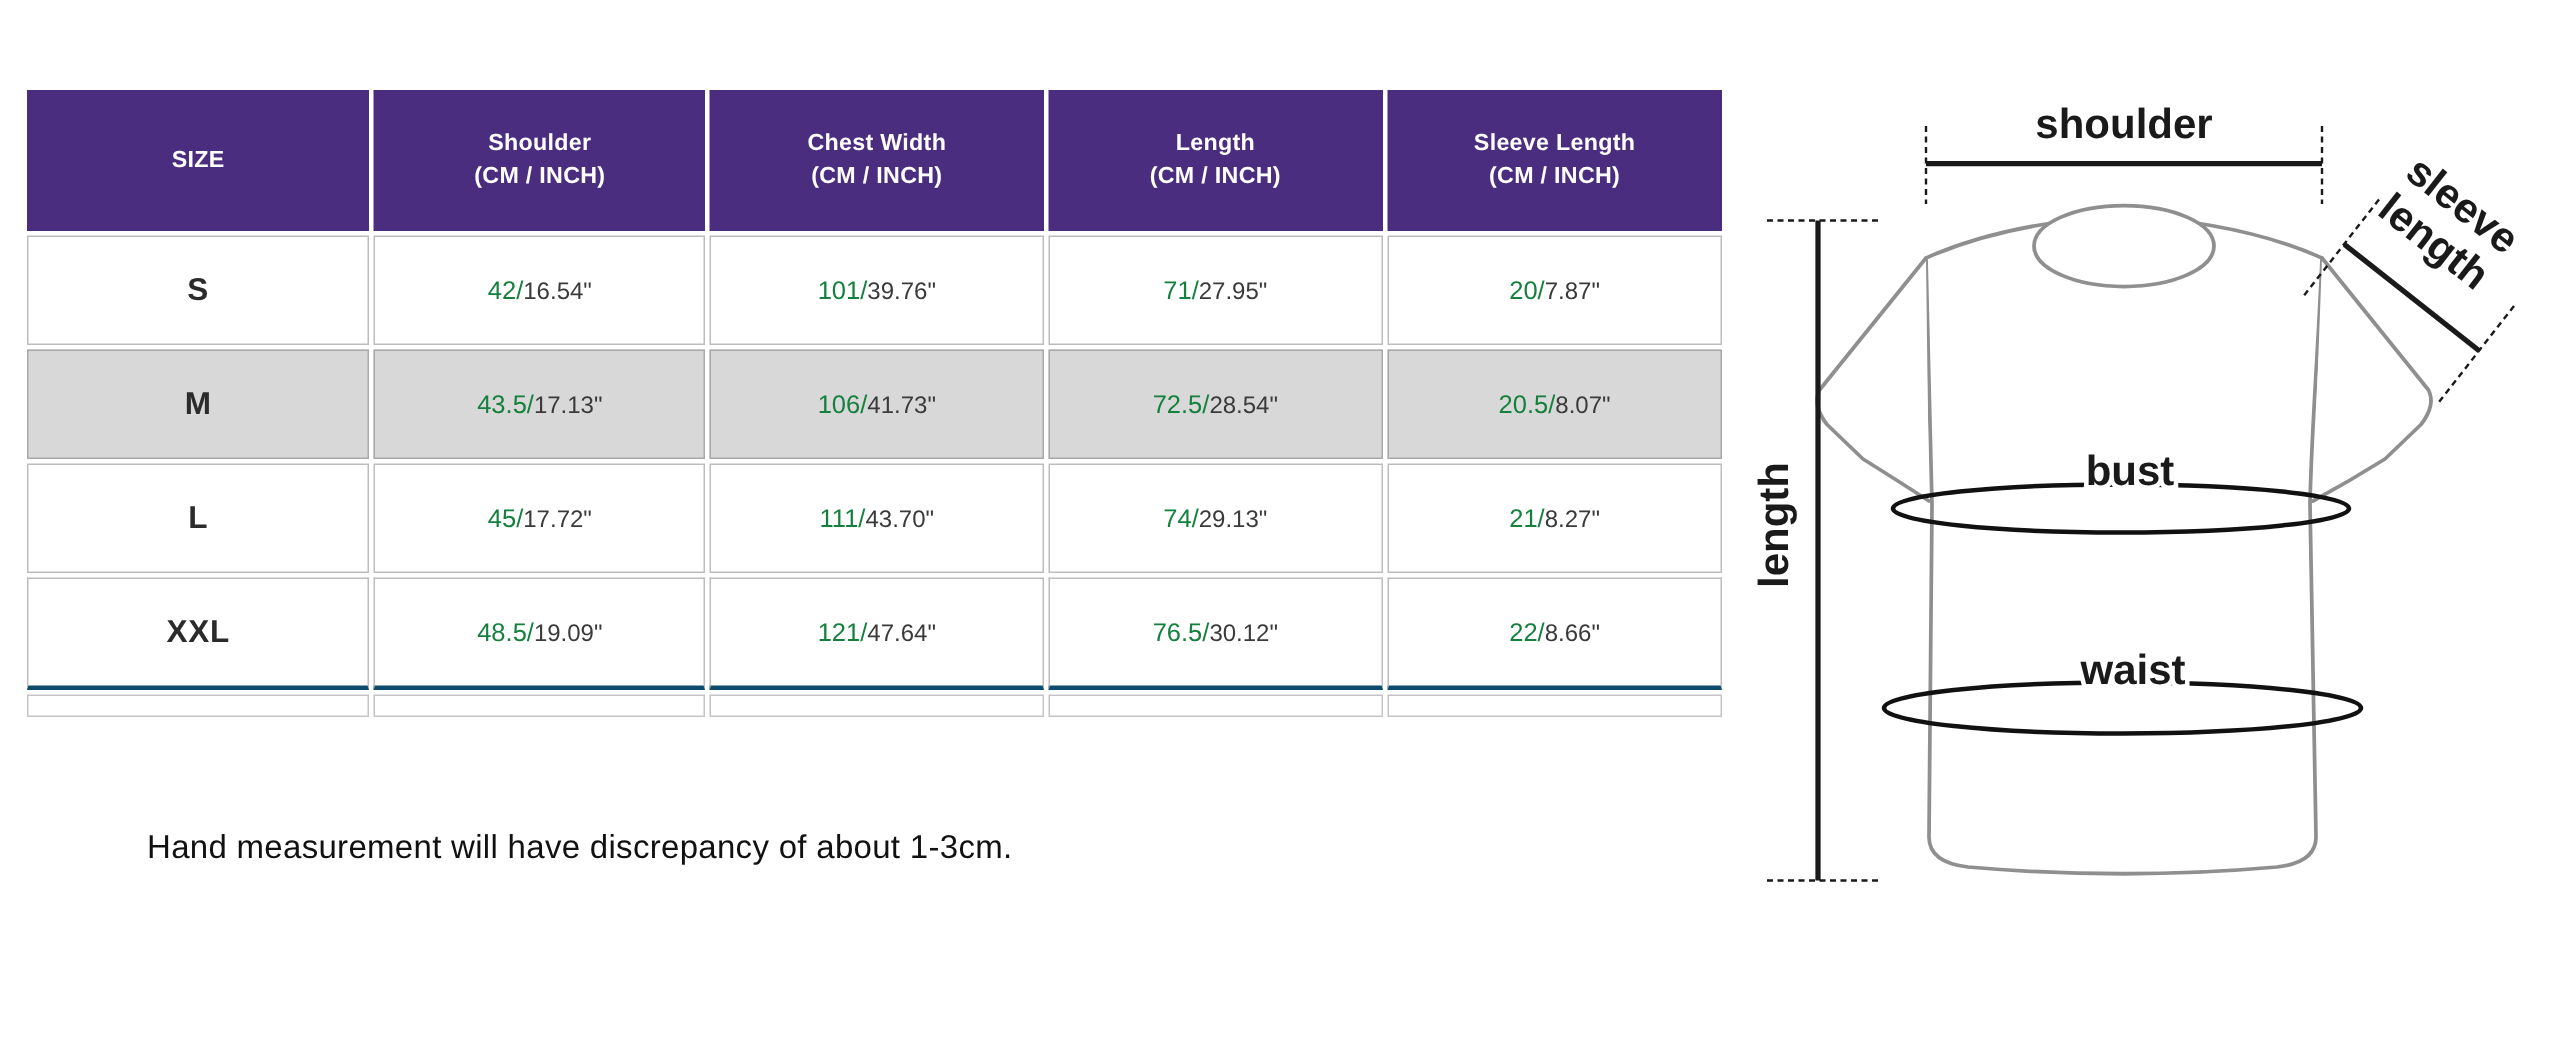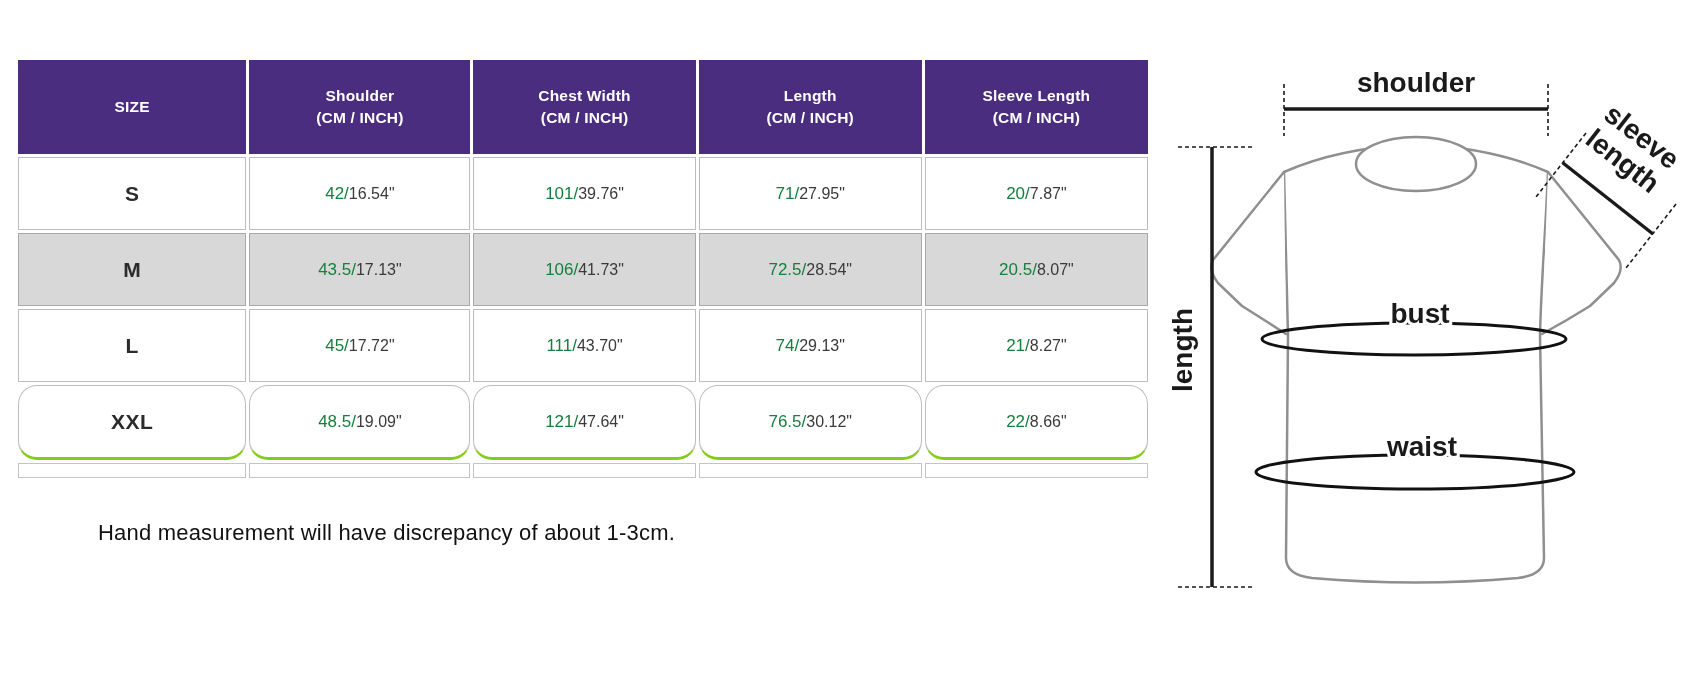--- a/index.html
+++ b/index.html
@@ -20,27 +20,27 @@
   .size-table th{
     background:#4a2d7f;color:#ffffff;font-size:15.5px;font-weight:bold;
     height:94px;text-align:center;vertical-align:middle;line-height:22px;
     padding:0;letter-spacing:.2px;
   }
   .size-table td{
     background:#ffffff;border:1px solid #bdbdbd;height:71px;
     text-align:center;vertical-align:middle;padding:0;
   }
   .size-table tr.alt td{background:#d8d8d8;border-color:#a8a8a8;}
-  .size-table tr.last td{border-bottom:3px solid #84cc16;border-radius:19px;}
+  .size-table tr.last td{border-bottom:3px solid #0c4a6e;}
   .size-table tr.stub td{height:13px;border-color:#c4c4c4;}
   .size-cell{font-size:21px;font-weight:bold;color:#2b2b2b;letter-spacing:.5px;}
   .val-cm{font-size:17px;color:#15803d;}
   .val-in{font-size:16px;color:#3a3a3a;}
   
-  .notes{position:absolute;left:98px;top:516px;color:#111111;text-align:right;}
+  .notes{position:absolute;left:98px;top:548px;color:#111111;text-align:right;}
   .notes .line{font-size:22px;line-height:34px;letter-spacing:.2px;}
   
   .diagram{position:absolute;left:1080px;top:40px;width:620px;height:560px;}
   .measure-label{font-size:28px;font-weight:bold;fill:#1a1a1a;
     font-family:"Liberation Sans", sans-serif;paint-order:stroke;stroke:#ffffff;stroke-width:6px;}
 </style>
 </head>
 <body>
 
 <table class="size-table">

